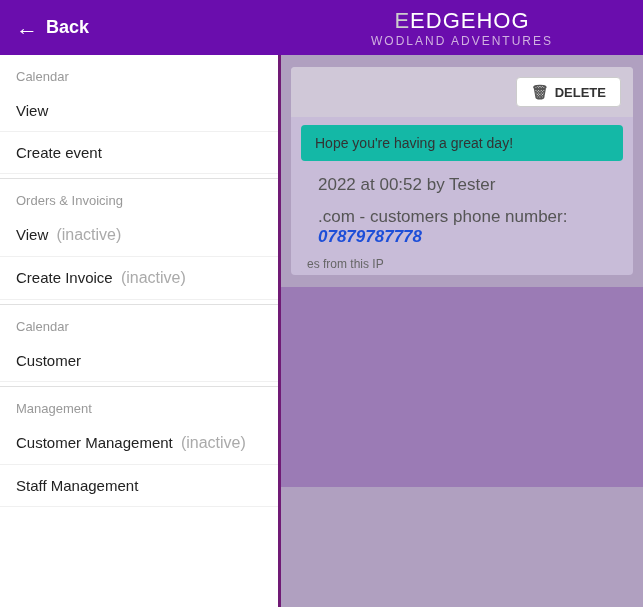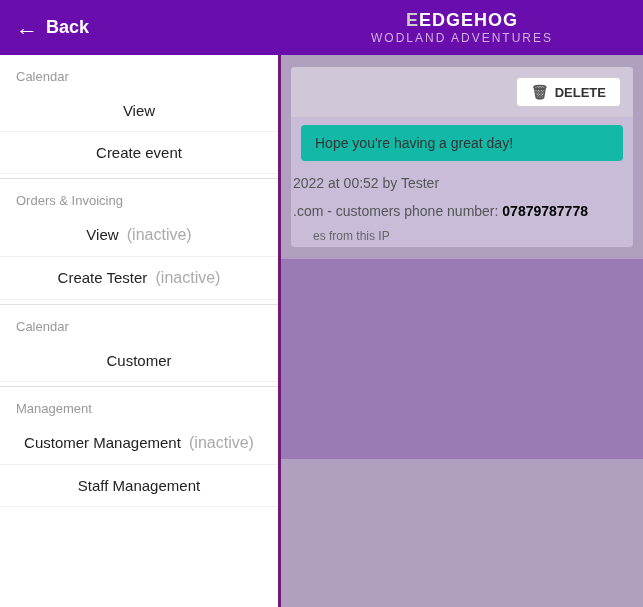--- a/index.html
+++ b/index.html
@@ -37,22 +37,22 @@
     }
     .logo-area {
       flex: 1;
       display: flex;
       flex-direction: column;
       align-items: center;
       justify-content: center;
     }
     .logo-main {
       color: white;
-      font-size: 18px;
-      font-weight: bold;
+      font-size: 22px;
+      font-weight: normal;
       letter-spacing: 1px;
     }
     .logo-sub {
       color: #d0b0e0;
       font-size: 12px;
       letter-spacing: 2px;
     }
 
     
     .main-container {
@@ -71,26 +71,25 @@
     }
 
     .sidebar-section-label {
       padding: 14px 16px 6px 16px;
       font-size: 13px;
       color: #999;
       font-weight: normal;
     }
 
     .sidebar-item {
-      padding: 12px 0;
+      padding: 12px 16px;
       font-size: 15px;
       color: #222;
       cursor: pointer;
       border-bottom: 1px solid #f0f0f0;
-      text-align: center;
     }
     .sidebar-item .inactive-label {
       font-size: 16px;
       color: #aaa;
       margin-left: 4px;
     }
     .section-divider {
       border-top: 1px solid #e0e0e0;
       margin-top: 4px;
     }
@@ -139,32 +138,33 @@
     .message-box {
       background: #14b8a6;
       margin: 8px 10px;
       border-radius: 4px;
       padding: 10px 14px;
       font-size: 14px;
       color: #333;
     }
 
     .info-text {
-      padding: 6px 2px;
-      font-size: 14px;
+      padding: 6px 27px;
+      font-size: 17px;
       color: #555;
     }
 
     .phone-number {
-      color: #000000;
+      color: #1d4ed8;
       font-weight: bold;
+      font-style: italic;
     }
 
     .ip-text {
-      padding: 4px 22px;
+      padding: 4px 16px;
       font-size: 12px;
       color: #666;
     }
 
     .bottom-purple {
       background: #9b7bb5;
       height: 200px;
       margin-top: 10px;
     }
   </style>
@@ -197,21 +197,21 @@
     </div>
 
     <div class="section-divider"></div>
 
     <div class="sidebar-section-label">Orders &amp; Invoicing</div>
     <div class="sidebar-item">
       <span>View</span>
       <span class="inactive-label">(inactive)</span>
     </div>
     <div class="sidebar-item">
-      <span>Create Tester</span>
+      <span>Create Invoice</span>
       <span class="inactive-label">(inactive)</span>
     </div>
 
     <div class="section-divider"></div>
 
     <div class="sidebar-section-label">Calendar</div>
     <div class="sidebar-item">
       <span>Customer</span>
     </div>
 

